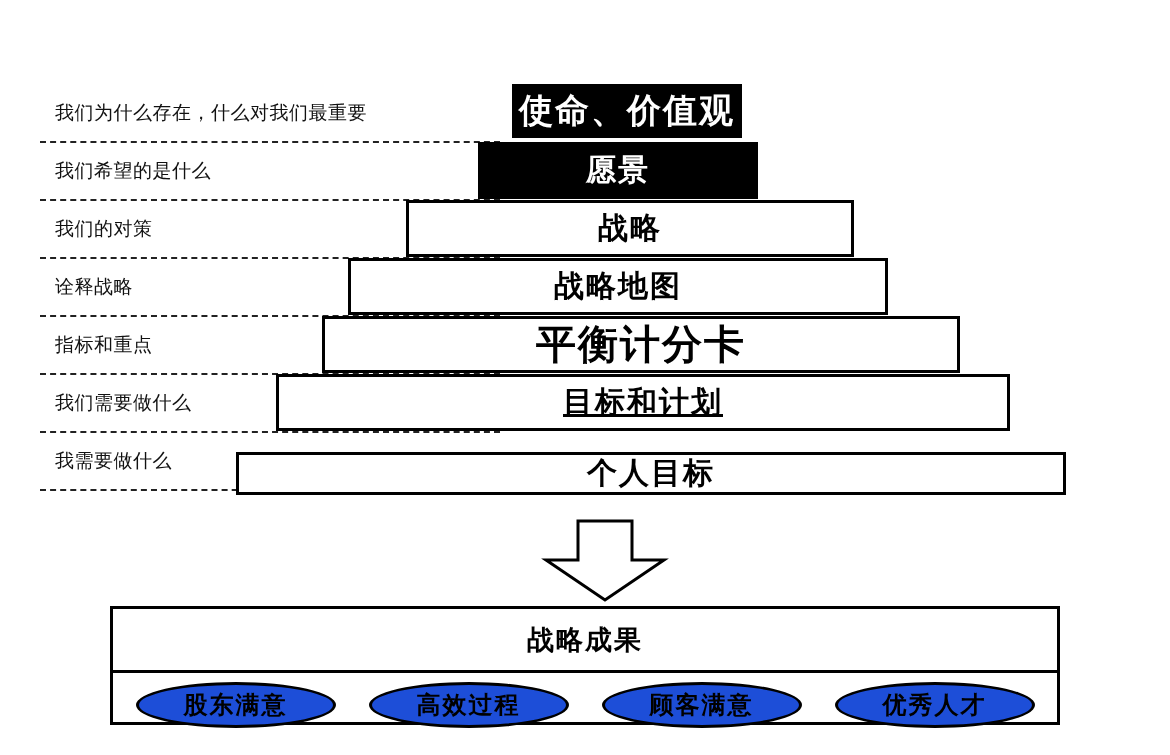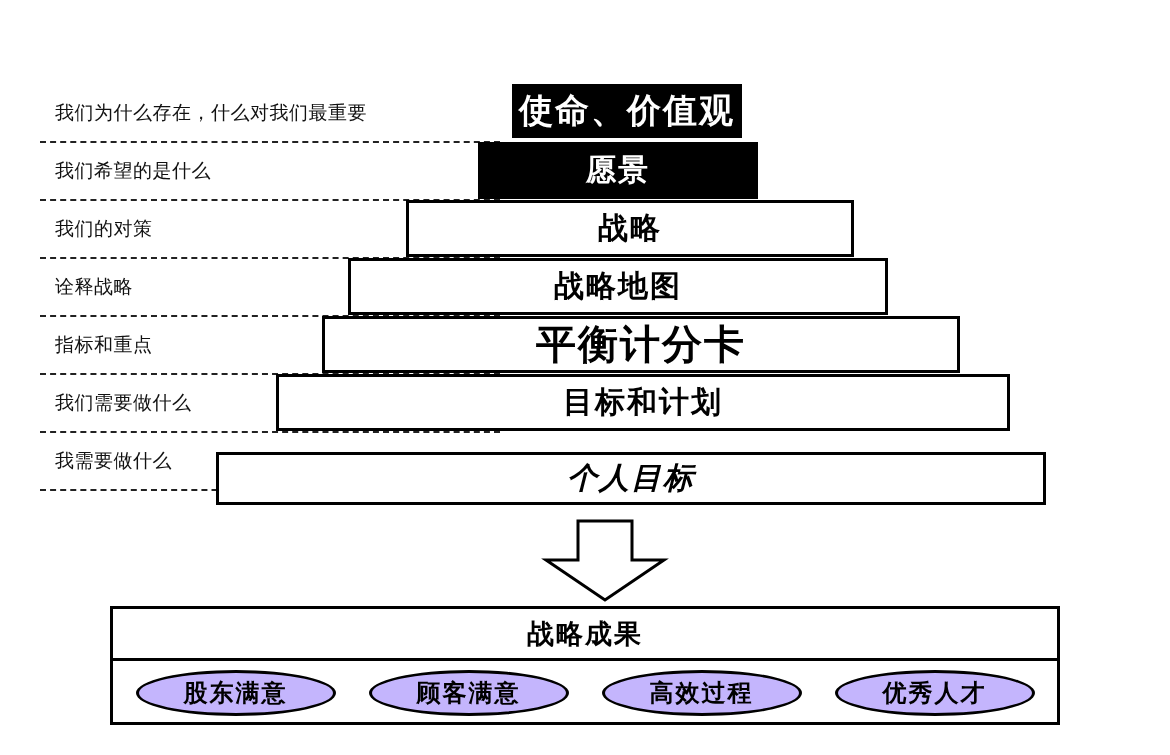--- a/index.html
+++ b/index.html
@@ -78,21 +78,21 @@
     position: absolute;
     left: 110px;
     top: 606px;
     width: 950px;
     height: 119px;
     border: 3px solid #000;
     box-sizing: border-box;
     background: #fff;
   }
   #results-title {
-    height: 52px;
+    height: 64px;
     display: flex;
     align-items: center;
     justify-content: center;
     font-size: 27px;
     font-weight: bold;
     letter-spacing: 2px;
     border-bottom: 3px solid #000;
     box-sizing: border-box;
   }
   #results-items {
@@ -107,21 +107,21 @@
     width: 200px;
     height: 46px;
     border: 3px solid #000;
     border-radius: 50% / 50%;
     display: flex;
     align-items: center;
     justify-content: center;
     font-size: 24px;
     font-weight: bold;
     letter-spacing: 2px;
-    background: #c4b5fd;
+    background: #1d4ed8;
     box-sizing: border-box;
   }
 </style>
 </head>
 <body>
 
 <div id="diagram">
 
   <div class="anno-row" style="top:85px;">
     <span class="anno-text">我们为什么存在，什么对我们最重要</span>
@@ -159,42 +159,42 @@
 
   <div class="layer" style="left:348px; top:258px; width:540px; height:57px;">
     <span class="layer-label" style="font-size:30px;">战略地图</span>
   </div>
 
   <div class="layer" style="left:322px; top:316px; width:638px; height:57px;">
     <span class="layer-label" style="font-size:40px;">平衡计分卡</span>
   </div>
 
   <div class="layer" style="left:276px; top:374px; width:734px; height:57px;">
-    <span class="layer-label" style="font-size:30px;">目标和计划</span>
-  </div>
-
-  <div class="layer" style="left:216px; top:452px; width:830px; height:53px;font-style:italic;">
+    <span class="layer-label" style="font-size:30px;text-decoration:underline;">目标和计划</span>
+  </div>
+
+  <div class="layer" style="left:236px; top:452px; width:830px; height:43px;">
     <span class="layer-label" style="font-size:30px;">个人目标</span>
   </div>
 
   <svg id="arrow" style="left:540px; top:518px;" width="130" height="85" viewBox="0 0 130 85">
     <polygon points="38,3 92,3 92,42 124,42 65,82 6,42 38,42" fill="#ffffff" stroke="#000000" stroke-width="3"></polygon>
   </svg>
 
   <div id="results-box">
     <div id="results-title">战略成果</div>
     <div id="results-items">
       <div class="result-pill">
         <span>股东满意</span>
       </div>
       <div class="result-pill">
+        <span>高效过程</span>
+      </div>
+      <div class="result-pill">
         <span>顾客满意</span>
       </div>
       <div class="result-pill">
-        <span>高效过程</span>
-      </div>
-      <div class="result-pill">
         <span>优秀人才</span>
       </div>
     </div>
   </div>
 
 </div>
 
 </body></html>

